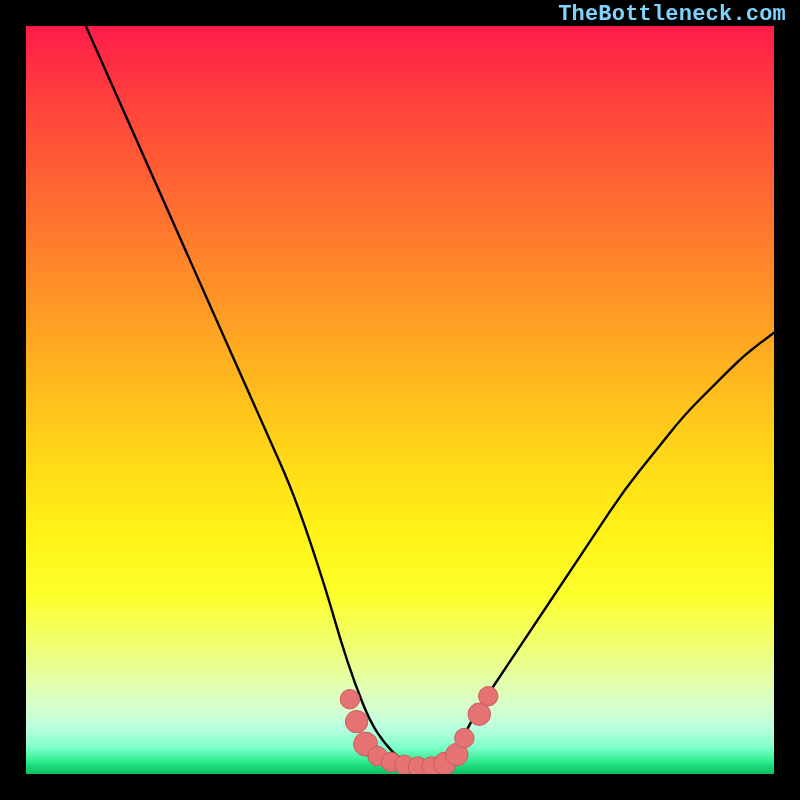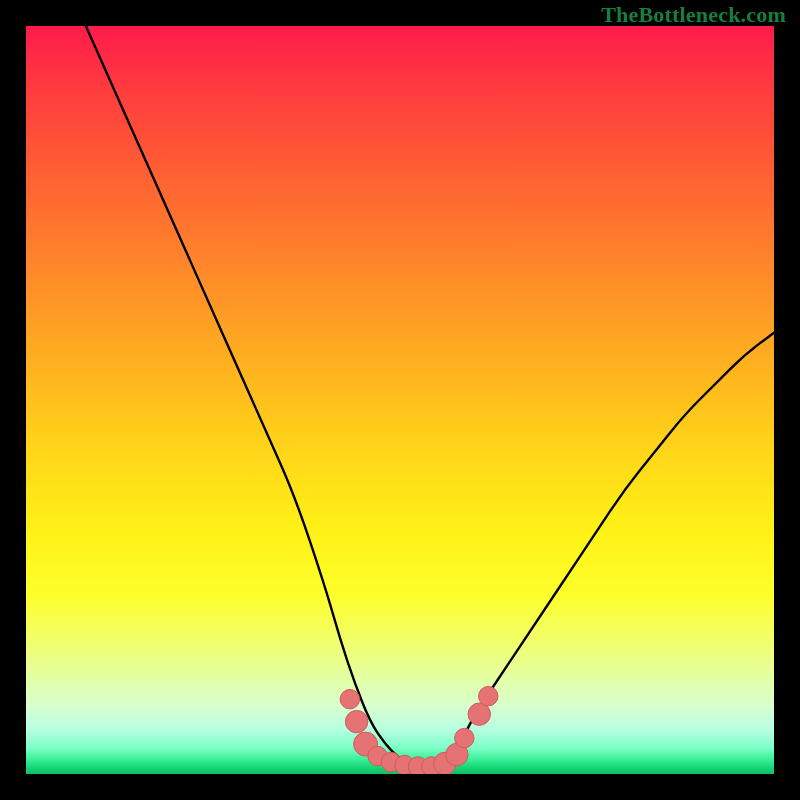--- a/index.html
+++ b/index.html
@@ -47,24 +47,24 @@
       #7dffc8 96.5%,
       #3cf19a 98%,
       #19d97b 99%,
       #0dbf61 100%
     );
   }
   .watermark {
     position: absolute;
     top: 2px;
     right: 14px;
-    font-family: Liberation Serif, serif;
+    font-family: Liberation Mono, monospace;
     font-size: 22px;
     font-weight: 600;
-    color: #15803d;
+    color: #7dd3fc;
     letter-spacing: 0.2px;
   }
   svg.curve {
     position: absolute;
     inset: 0;
   }
 </style>
 </head>
 <body>
 

